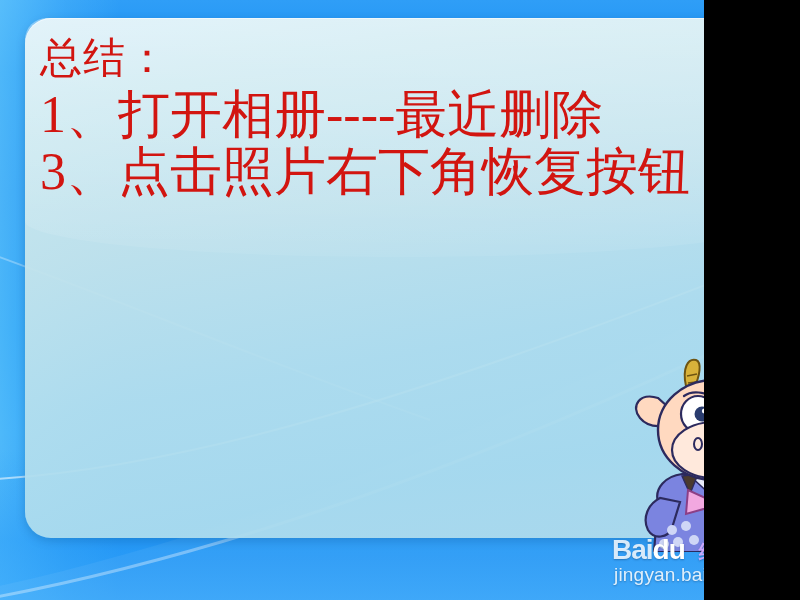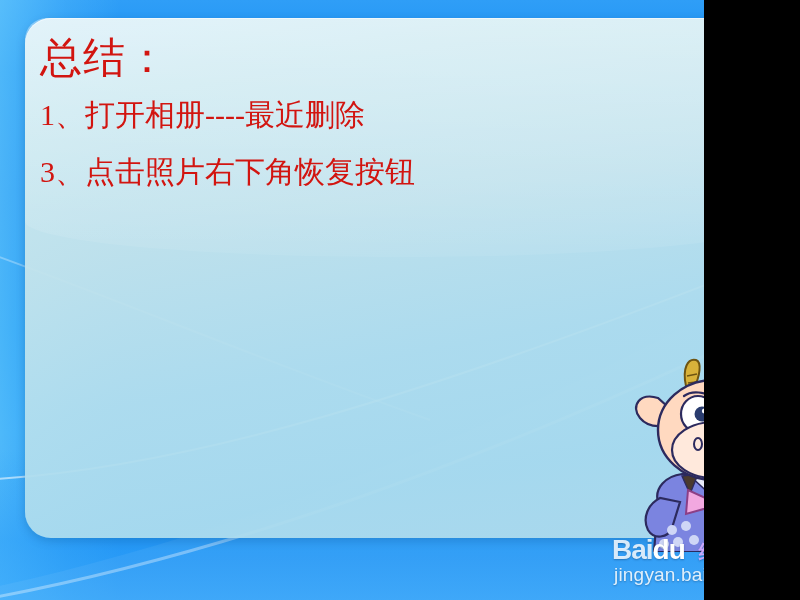--- a/index.html
+++ b/index.html
@@ -83,21 +83,21 @@
     width: 690px;
     color: #d21510;
   }
   .title-line {
     font-size: 42px;
     line-height: 56px;
     letter-spacing: 1px;
     white-space: nowrap;
   }
   .body-line {
-    font-size: 30px;
+    font-size: 52px;
     line-height: 57px;
     letter-spacing: 0px;
     white-space: nowrap;
   }
 
   
   .mascot {
     position: absolute;
     left: 628px;
     top: 352px;

